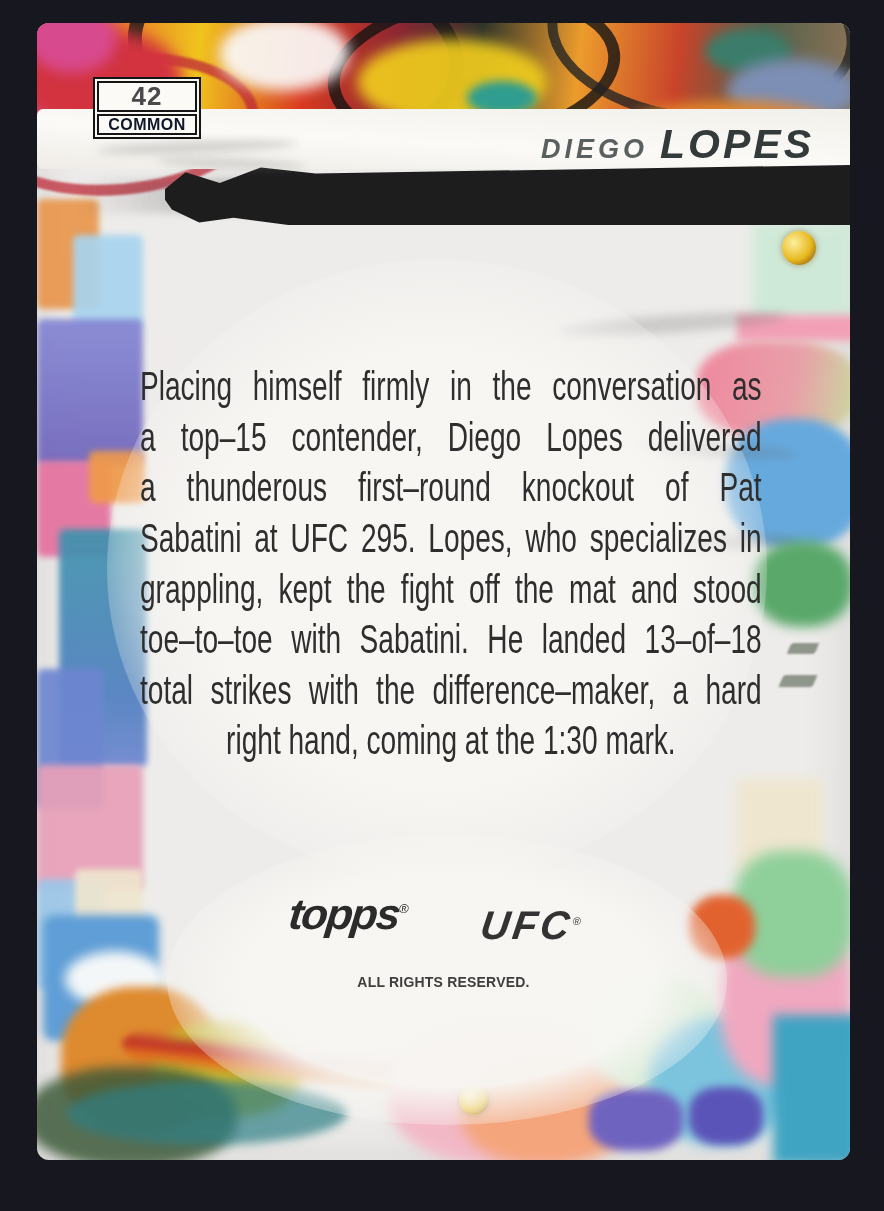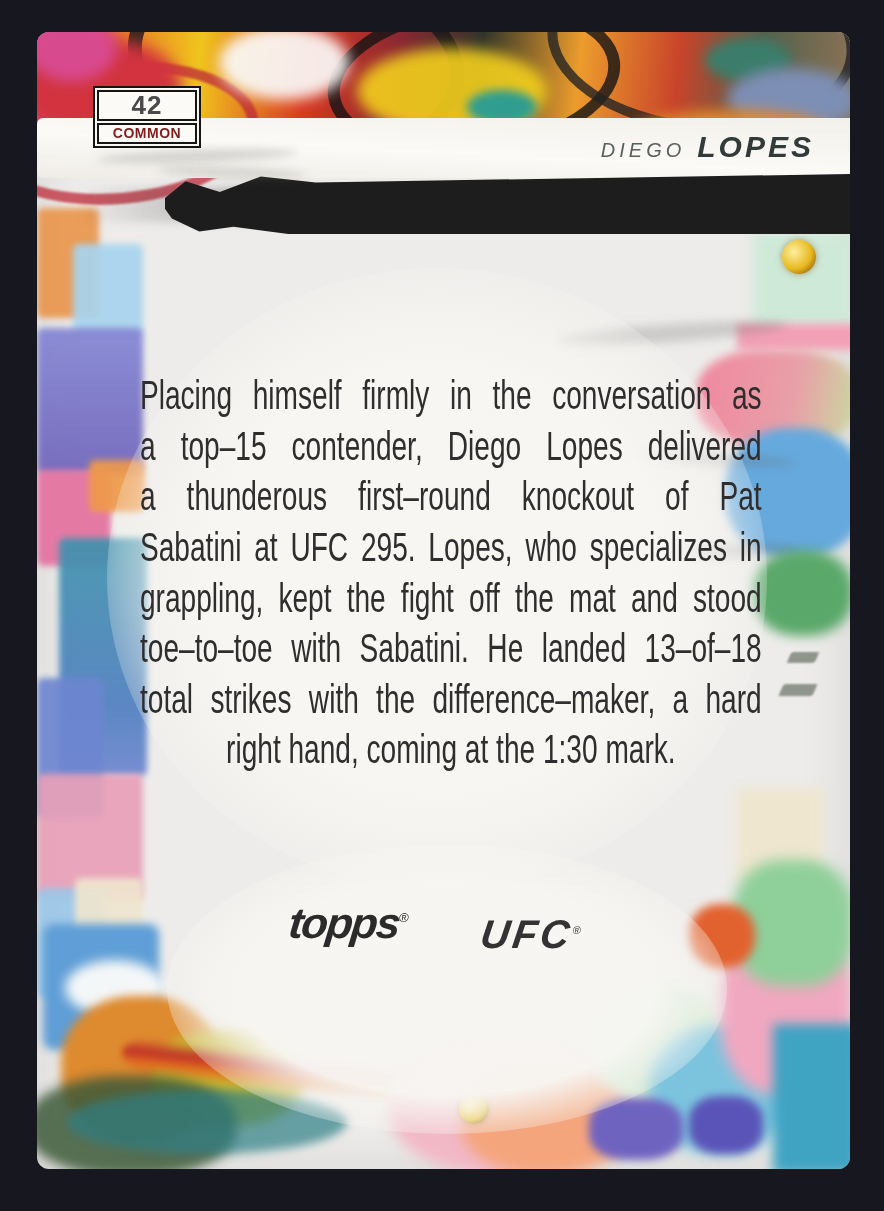--- a/index.html
+++ b/index.html
@@ -3,21 +3,21 @@
 <meta charset="utf-8">
 <style>
   html,body{margin:0;padding:0;}
   body{
     width:884px;height:1211px;position:relative;overflow:hidden;
     background:#17171f;
     font-family:"Liberation Sans", sans-serif;
   }
   
   .card{
-    position:absolute;left:37px;top:32px;width:813px;height:1137px;
+    position:absolute;left:37px;top:23px;width:813px;height:1137px;
     background:#edecea;border-radius:12px;overflow:hidden;
     box-shadow: inset 0 0 50px rgba(40,40,40,.12);
   }
   .art, .art *{position:absolute;pointer-events:none;}
   
   .art-top{
     left:0;top:0;width:813px;height:132px;
     background:linear-gradient(96deg,#c84a8a 0%,#e86f27 8%,#f0c41e 20%,#d93a20 33%,#8a2733 44%,#30352a 54%,#ec9c2c 66%,#c8442a 78%,#55604c 88%,#8d7457 100%);
   }
   .arc{border-radius:50%;background:transparent;}
@@ -90,43 +90,43 @@
   .cloud-low{left:130px;top:812px;width:560px;height:290px;border-radius:50%;
     background:radial-gradient(ellipse at center,rgba(247,246,243,.97) 52%,rgba(247,246,243,0) 80%);}
   
   .badge{
     position:absolute;left:56px;top:54px;width:108px;z-index:6;
     border:2px solid #151515;background:#f8f7f3;padding:2px;
     display:flex;flex-direction:column;gap:2px;box-sizing:border-box;
   }
   .badge-row{border:2px solid #151515;background:#fbfaf6;text-align:center;}
   .badge-num{font-size:26px;font-weight:700;color:#4a4a4a;line-height:27px;letter-spacing:1px;}
-  .badge-tier{font-size:14px;font-weight:700;color:#7f1d1d;line-height:17px;letter-spacing:.5px;}
+  .badge-tier{font-size:16px;font-weight:700;color:#0f172a;line-height:17px;letter-spacing:.5px;}
   
   .name-band{
     position:absolute;left:0;top:86px;width:813px;height:60px;z-index:4;
     background:linear-gradient(3deg,#efece6 0%,#fbfaf7 45%,#f2f0ea 100%);
     border-radius:6px 0 0 6px;
   }
   .band-smudge{position:absolute;background:rgba(120,120,120,.28);filter:blur(4px);border-radius:50%;}
   .bs1{left:60px;top:118px;width:200px;height:12px;z-index:5;transform:rotate(-2deg);}
   .bs2{left:120px;top:136px;width:150px;height:9px;z-index:5;transform:rotate(2deg);}
   .weight-band{
     position:absolute;left:128px;top:142px;width:685px;height:60px;z-index:4;
     background:#1d1d1d;
     clip-path:polygon(0 40%,3% 12%,8% 30%,14% 4%,22% 14%,100% 0,100% 100%,18% 100%,10% 88%,5% 96%,1% 74%,0 58%);
   }
   .weight-smear{position:absolute;left:40px;top:156px;width:180px;height:34px;z-index:3;
     background:linear-gradient(90deg,rgba(70,70,70,0),rgba(70,70,70,.4));filter:blur(4px);}
   .name{
     position:absolute;top:98px;right:36px;z-index:6;text-align:right;
     font-style:italic;white-space:nowrap;
   }
-  .name .first{font-size:20px;font-weight:400;color:#596060;letter-spacing:4px;margin-right:12px;}
-  .name .last{font-size:30px;font-weight:700;color:#333a3a;letter-spacing:3px;}
+  .name .first{font-size:27px;font-weight:700;color:#596060;letter-spacing:4px;margin-right:12px;}
+  .name .last{font-size:41px;font-weight:700;color:#333a3a;letter-spacing:3px;}
   .weight{
     position:absolute;top:157px;right:40px;z-index:6;
     font-style:italic;font-weight:700;font-size:24px;letter-spacing:3px;color:#f3f3f3;
   }
   
   .bio{
     position:absolute;left:103px;top:338px;width:797px;z-index:6;
     transform:scale(0.78,1.15);transform-origin:0 0;
     font-size:36px;line-height:44px;color:#2e2e2e;font-weight:400;
   }
@@ -244,15 +244,16 @@
     <div class="line">toe–to–toe with Sabatini. He landed 13–of–18</div>
     <div class="line">total strikes with the difference–maker, a hard</div>
     <div class="line center">right hand, coming at the 1:30 mark.</div>
   </div>
 
   <div class="topps-logo"><span>topps</span><span class="reg">®</span></div>
 
   <div class="ufc-logo"><span>UFC</span><span class="reg">®</span></div>
 
   <div class="legal">
+    <div>ALL RIGHTS RESERVED.</div>
   </div>
 
 </div>
 
 </body></html>

